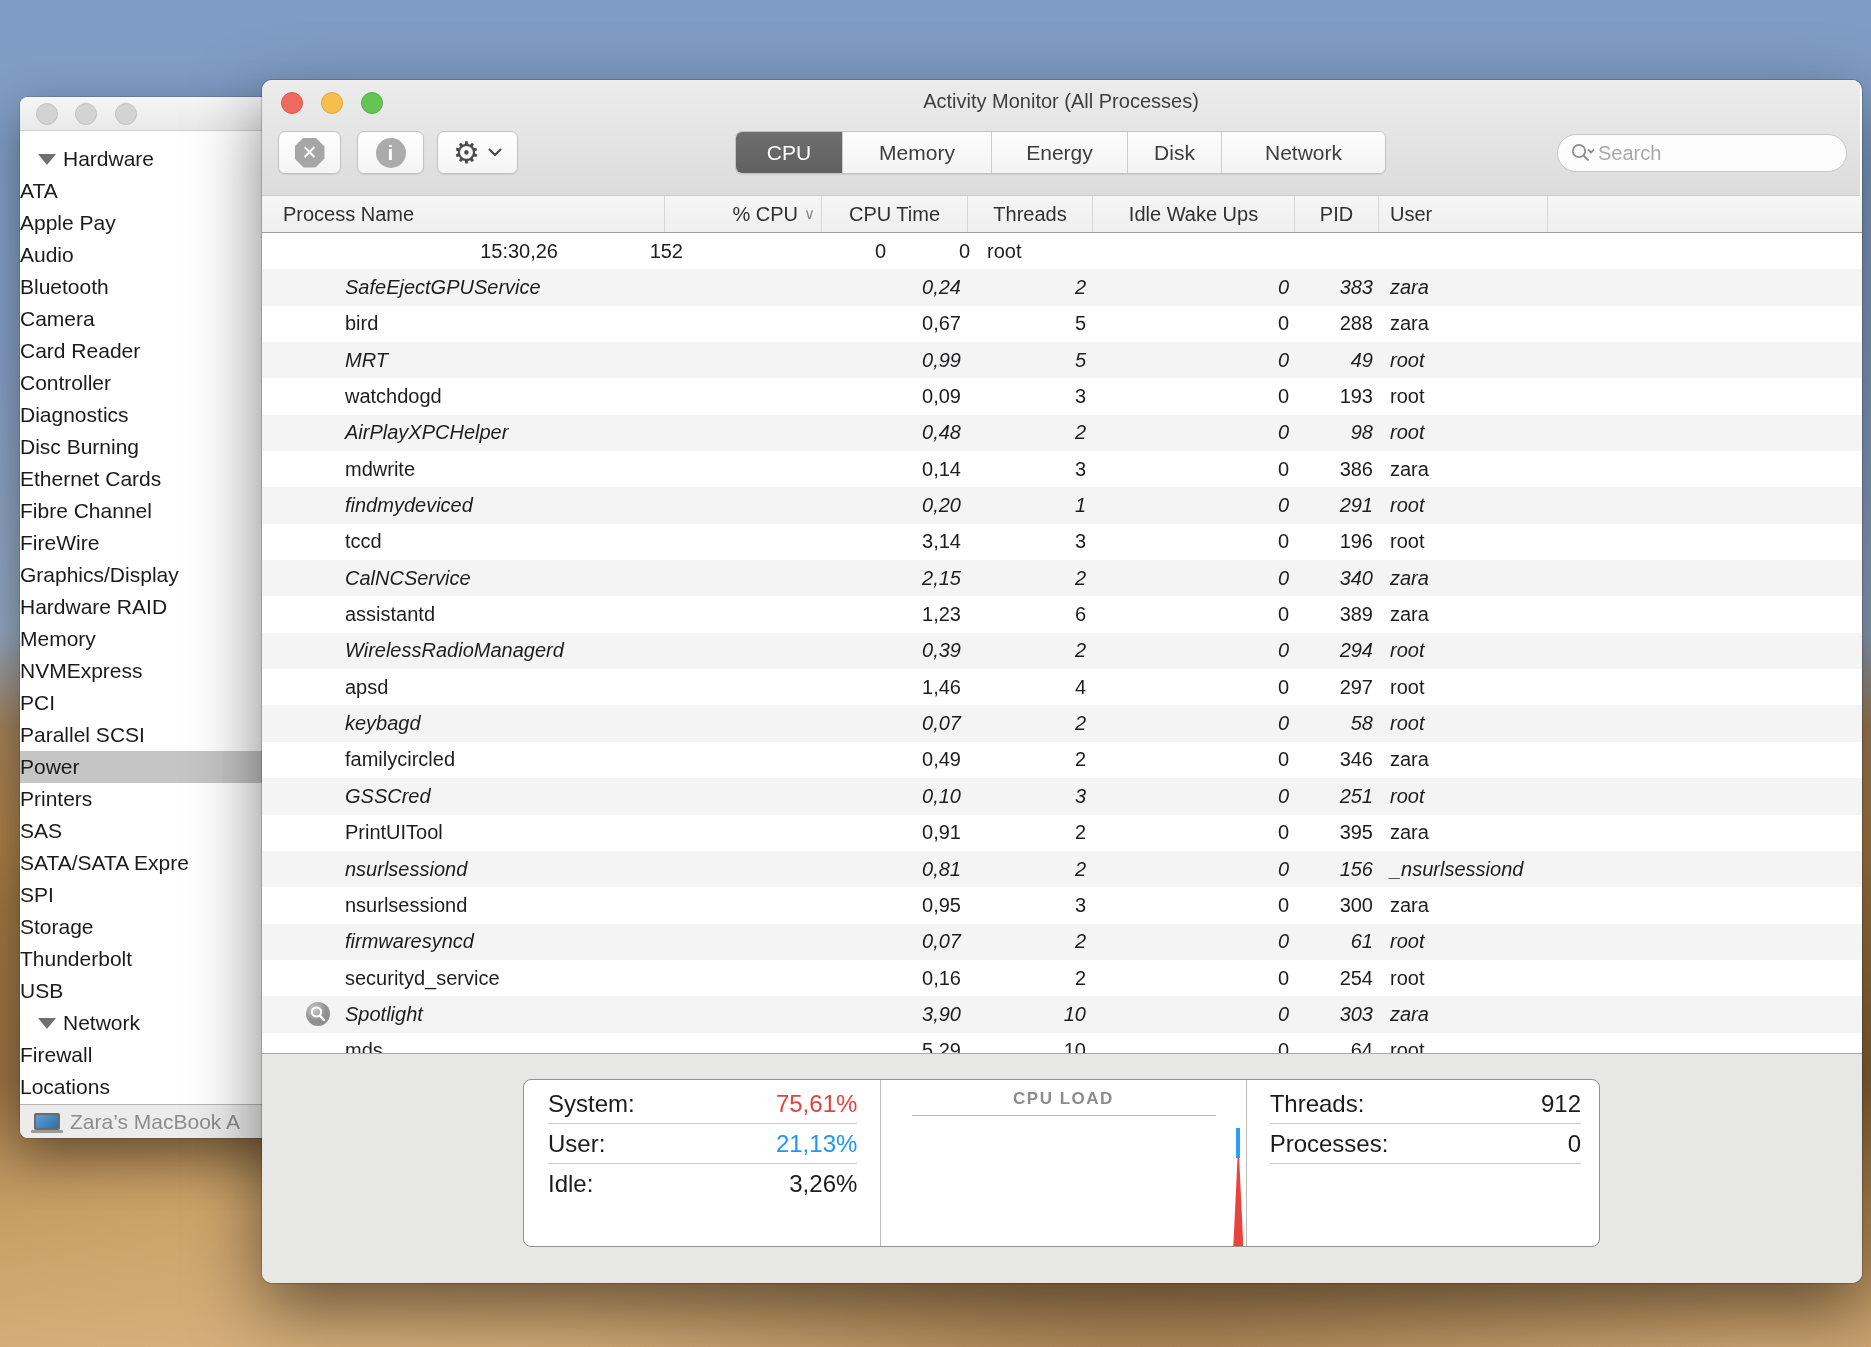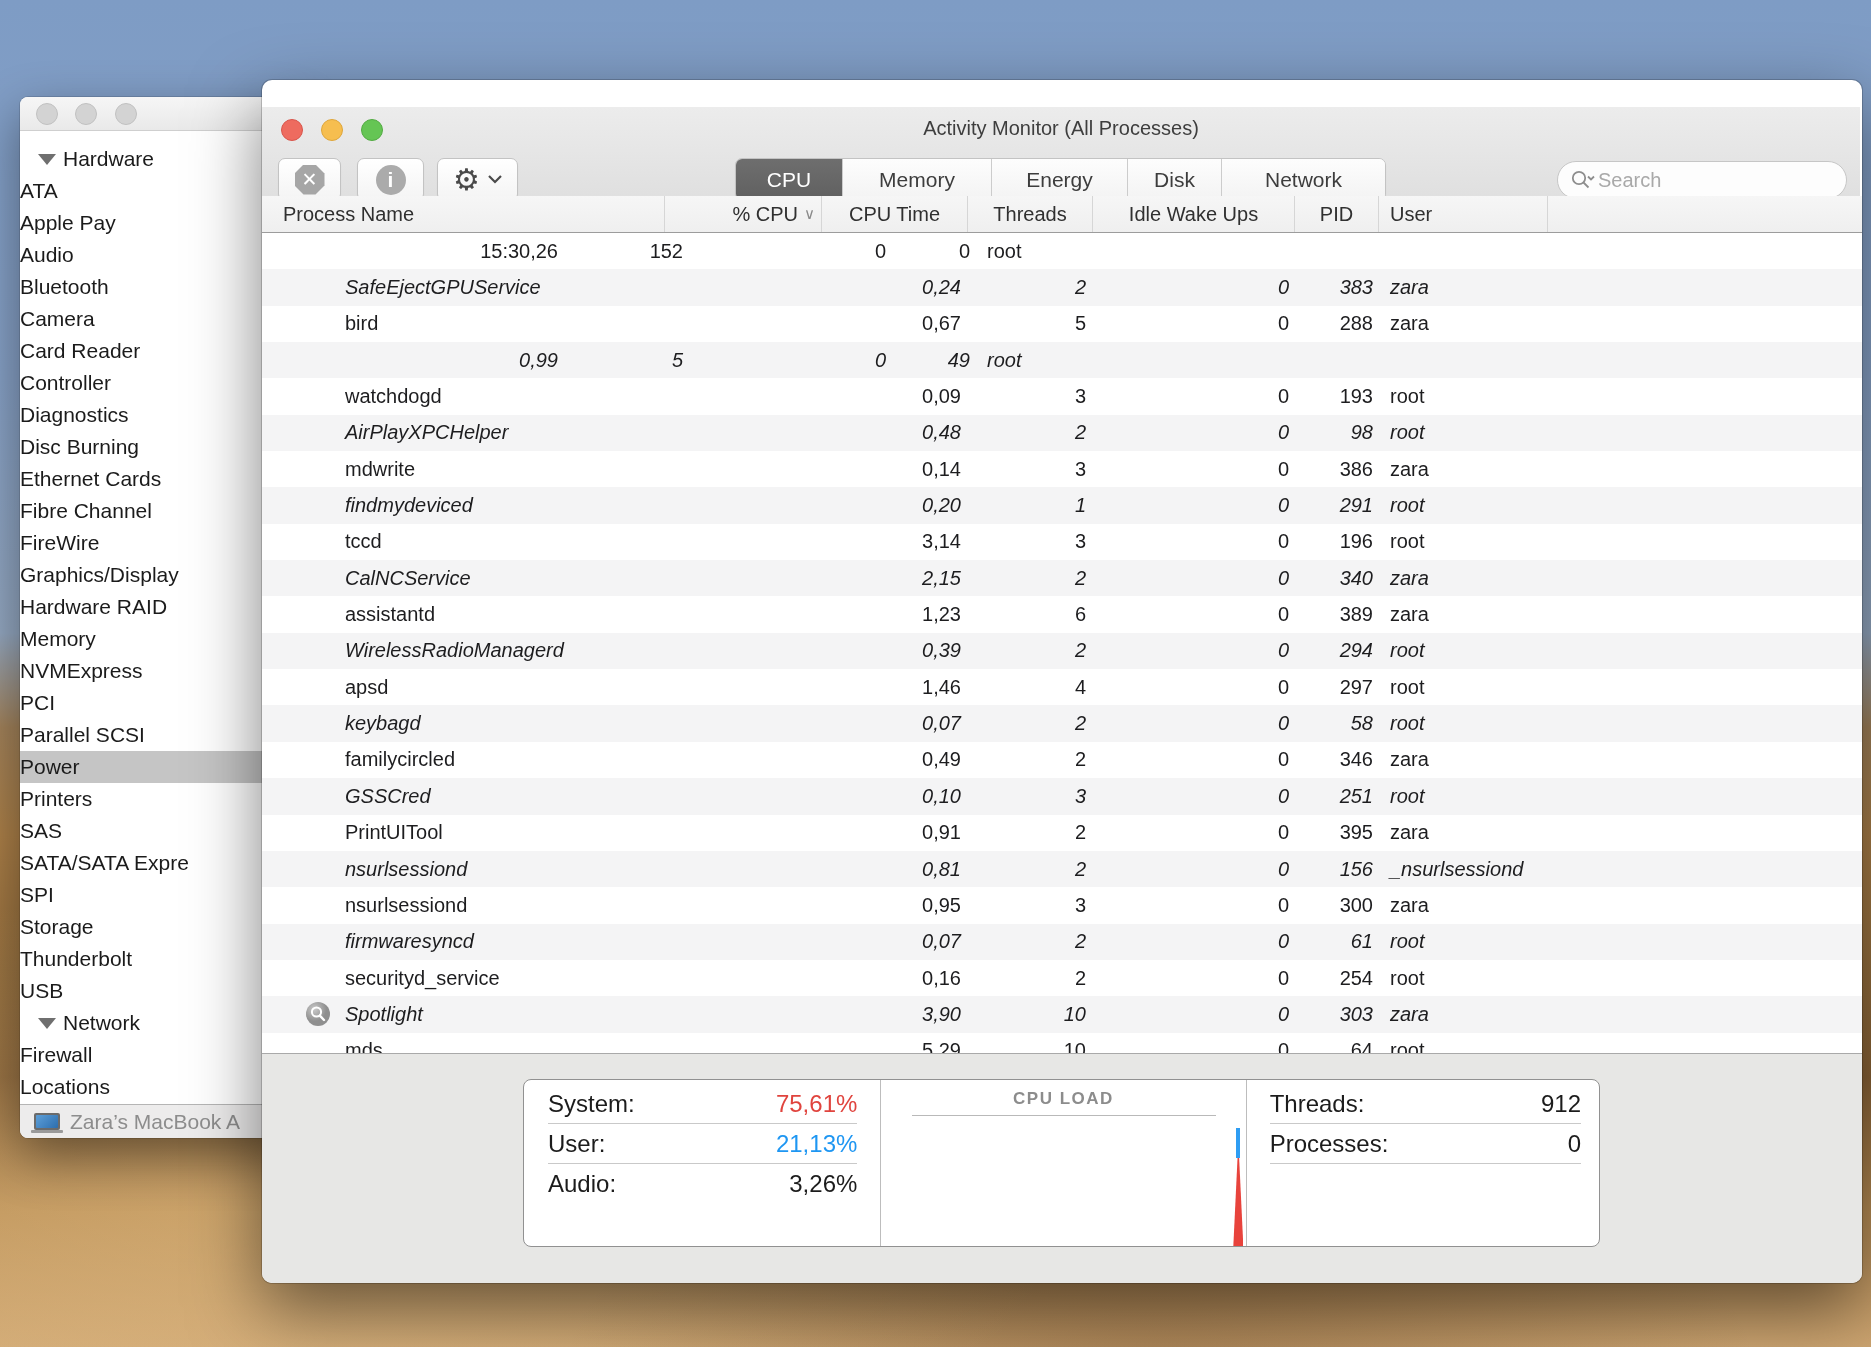--- a/index.html
+++ b/index.html
@@ -34,21 +34,21 @@
   .laptop .screen{width:100%;height:100%;background:linear-gradient(135deg,#5d9fd8,#2d6eae);border-radius:1px;}
   .laptop .base{position:absolute;left:-3px;bottom:-3px;width:32px;height:3px;background:#9a9a9a;border-radius:1px;}
 
   
   .win-activity{
     position:absolute;left:262px;top:80px;width:1600px;height:1203px;
     background:#fff;border-radius:10px;overflow:hidden;
     box-shadow:0 26px 70px rgba(0,0,0,.5), 0 0 0 1px rgba(0,0,0,.18);
     z-index:2;
   }
-  .am-titlebar{position:absolute;left:0;top:0;right:2px;height:116px;background:linear-gradient(#ececec,#dcdcdc);border-bottom:1px solid #cdcdcd;margin-top:27px;}
+  .am-titlebar{position:absolute;left:0;top:0;right:2px;height:116px;background:linear-gradient(#ececec,#dcdcdc);border-bottom:1px solid #cdcdcd;}
   .am-title{position:absolute;left:0;right:0;top:10px;text-align:center;font-size:20px;color:#3e3e3e;}
   .tl{position:absolute;top:12px;width:22px;height:22px;border-radius:50%;}
   .tl.red{left:19px;background:#ee6b5f;border:1px solid #d9554b;}
   .tl.yellow{left:59px;background:#f6be4f;border:1px solid #dfa63b;}
   .tl.green{left:99px;background:#65c554;border:1px solid #53ab43;}
 
   .tb-btn{position:absolute;top:51px;height:43px;background:linear-gradient(#ffffff,#f4f4f4);border:1px solid #c3c3c3;border-radius:7px;display:flex;align-items:center;justify-content:center;box-shadow:0 1px 1px rgba(0,0,0,.08);}
   .btn-quit{left:16px;width:63px;}
   .btn-info{left:95px;width:67px;}
   .btn-gear{left:175px;width:81px;gap:8px;}
@@ -312,20 +312,24 @@
             <span>bird</span>
           </div>
           <div class="pc num w1"></div>
           <div class="pc num w2">0,67</div>
           <div class="pc num w3">5</div>
           <div class="pc num w4">0</div>
           <div class="pc num w5">288</div>
           <div class="pc user">zara</div>
         </div>
         <div class="prow even">
+          <div class="pc name">
+            <span class="iconslot"></span>
+            <span>MRT</span>
+          </div>
           <div class="pc num w1"></div>
           <div class="pc num w2">0,99</div>
           <div class="pc num w3">5</div>
           <div class="pc num w4">0</div>
           <div class="pc num w5">49</div>
           <div class="pc user">root</div>
         </div>
         <div class="prow odd">
           <div class="pc name">
             <span class="iconslot"></span>
@@ -573,21 +577,21 @@
         <div class="sec sec1">
           <div class="srow line">
               <span>System:</span>
               <span class="v-red">75,61%</span>
             </div>
           <div class="srow line">
               <span>User:</span>
               <span class="v-blue">21,13%</span>
             </div>
           <div class="srow">
-              <span>Audio:</span>
+              <span>Idle:</span>
               <span>3,26%</span>
             </div>
         </div>
         <div class="sec sec2">
           <div class="cpu-load-title">CPU LOAD</div>
           <div class="cpu-load-line"></div>
           <div class="spike-red"></div>
           <div class="spike-blue"></div>
         </div>
         <div class="sec sec3">

